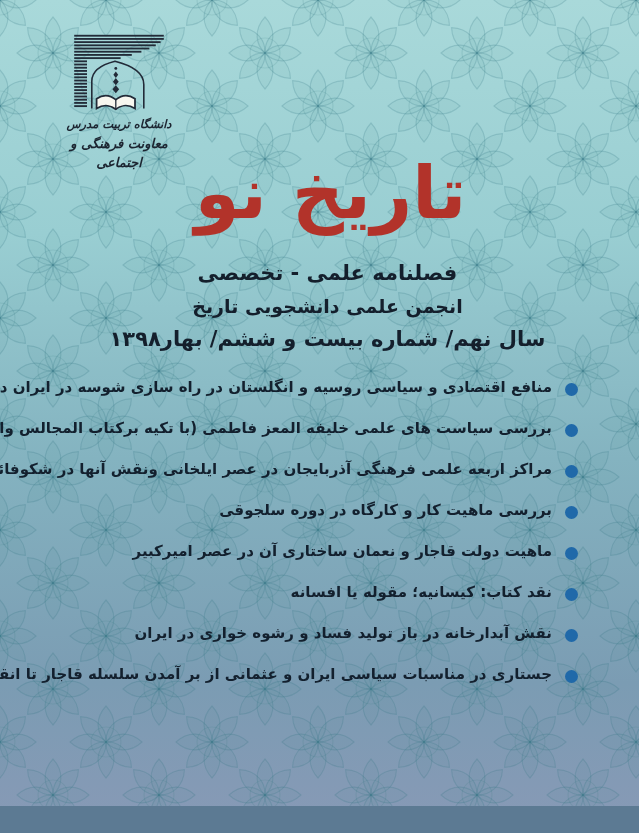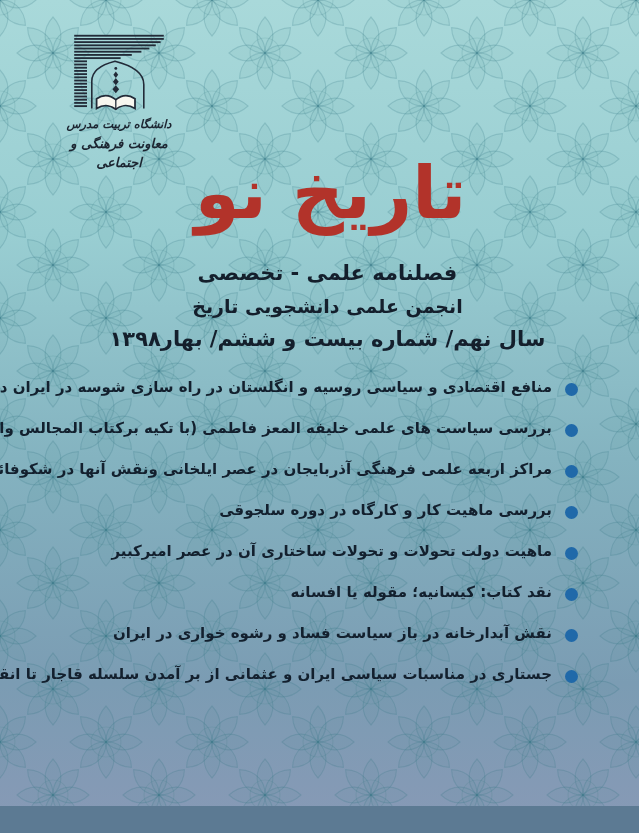--- a/index.html
+++ b/index.html
@@ -190,29 +190,29 @@
     </li>
     <li>
       <span class="article-text">مراکز اربعه علمی فرهنگی آذربایجان در عصر ایلخانی ونقش آنها در شکوفائی تمدن اسلام و ایران</span>
       <span class="bullet"></span>
     </li>
     <li>
       <span class="article-text">بررسی ماهیت کار و کارگاه در دوره سلجوقی</span>
       <span class="bullet"></span>
     </li>
     <li>
-      <span class="article-text">ماهیت دولت تحولات و تحولات ساختاری آن در عصر امیرکبیر</span>
+      <span class="article-text">ماهیت دولت قاجار و نعمان ساختاری آن در عصر امیرکبیر</span>
       <span class="bullet"></span>
     </li>
     <li>
       <span class="article-text">نقد کتاب: کیسانیه؛ مقوله یا افسانه</span>
       <span class="bullet"></span>
     </li>
     <li>
-      <span class="article-text">نقش آبدارخانه در باز سیاست فساد و رشوه خواری در ایران</span>
+      <span class="article-text">نقش آبدارخانه در باز تولید فساد و رشوه خواری در ایران</span>
       <span class="bullet"></span>
     </li>
     <li>
       <span class="article-text">جستاری در مناسبات سیاسی ایران و عثمانی از بر آمدن سلسله قاجار تا انقلاب مشروطیت</span>
       <span class="bullet"></span>
     </li>
   </ul>
 
 </div>
 

